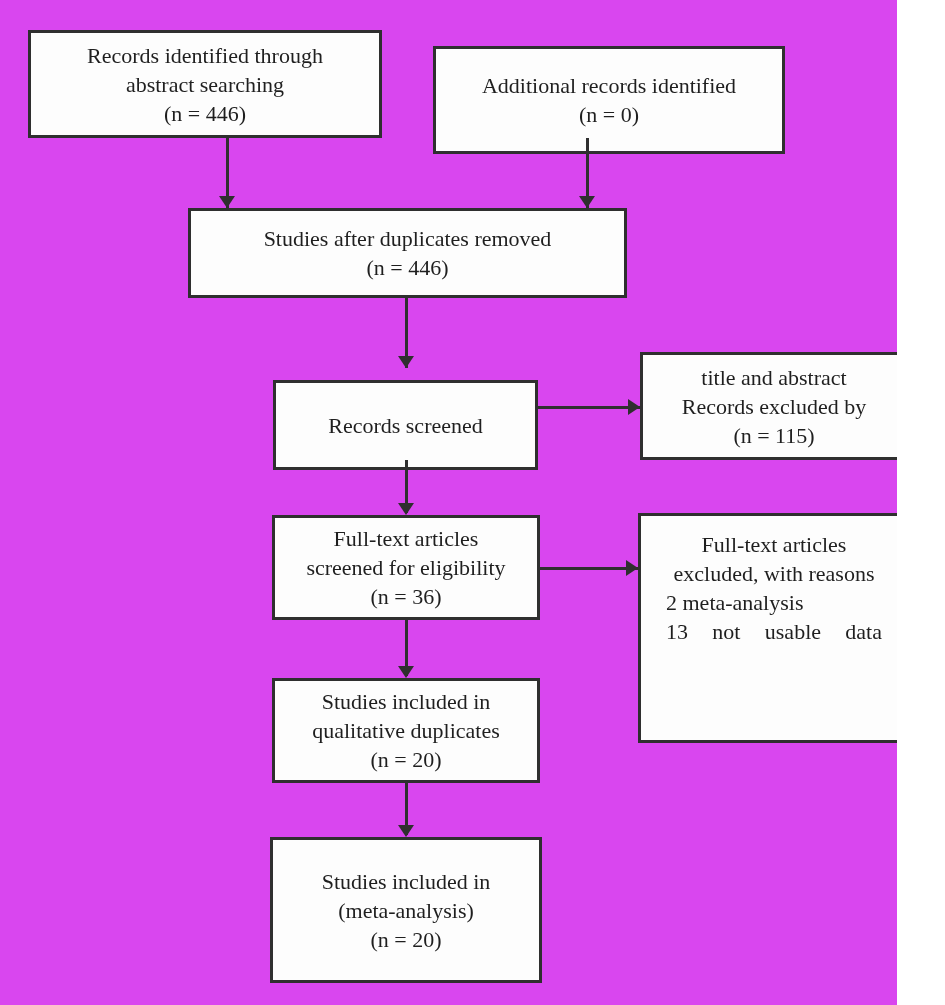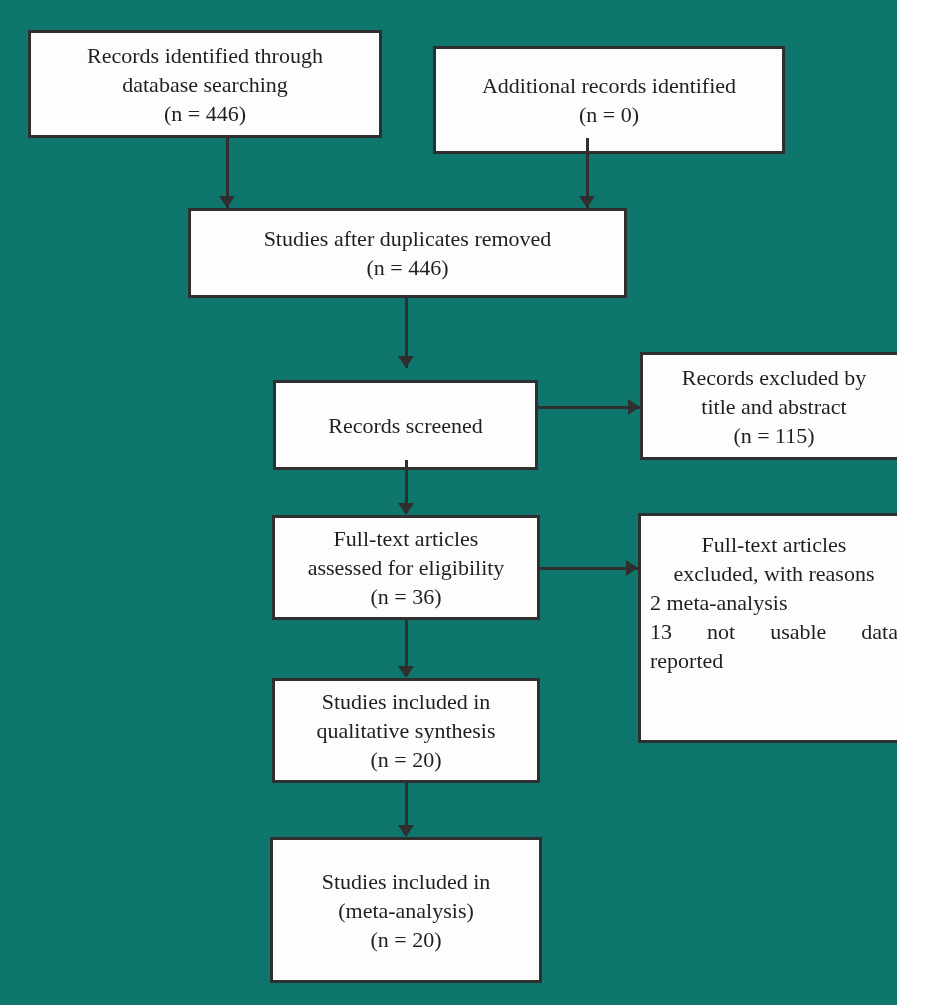--- a/index.html
+++ b/index.html
@@ -4,21 +4,21 @@
 <style>
   html, body {
     margin: 0;
     padding: 0;
     background: #ffffff;
   }
   .canvas {
     position: relative;
     width: 897px;
     height: 1005px;
-    background: #0f766e;
+    background: #d946ef;
     font-family: "Liberation Serif", serif;
     color: #1f1f1f;
     overflow: hidden;
   }
   .box {
     position: absolute;
     box-sizing: border-box;
     border: 3px solid #2f2f2f;
     background: #fdfdfd;
     display: flex;
@@ -31,21 +31,21 @@
   }
   .box .ln { width: 100%; }
   .box.top-align {
     justify-content: flex-start;
     padding-top: 14px;
   }
   .reason {
     width: 100%;
     box-sizing: border-box;
     text-align: left;
-    padding: 0 9px;
+    padding: 0 25px;
   }
   .reason.justified {
     text-align: justify;
     text-align-last: justify;
   }
   .vline {
     position: absolute;
     width: 3px;
     background: #2f2f2f;
   }
@@ -69,21 +69,21 @@
     border-left: 12px solid #2f2f2f;
   }
 </style>
 </head>
 <body>
 
 <div class="canvas">
 
   <div class="box" style="left:28px; top:30px; width:354px; height:108px">
     <div class="ln">Records identified through</div>
-    <div class="ln">database searching</div>
+    <div class="ln">abstract searching</div>
     <div class="ln">(n = 446)</div>
   </div>
 
   <div class="box" style="left:433px; top:46px; width:352px; height:108px">
     <div class="ln">Additional records identified</div>
     <div class="ln">(n = 0)</div>
   </div>
 
   <div class="vline" style="left:226px; top:138px; height:70px"></div>
   <div class="arrow-down" style="left:219px; top:196px"></div>
@@ -100,51 +100,50 @@
   <div class="arrow-down" style="left:398px; top:356px"></div>
 
   <div class="box" style="left:273px; top:380px; width:265px; height:90px">
     <div class="ln">Records screened</div>
   </div>
 
   <div class="hline" style="left:538px; top:406px; width:102px"></div>
   <div class="arrow-right" style="left:628px; top:399px"></div>
 
   <div class="box" style="left:640px; top:352px; width:268px; height:108px">
+    <div class="ln">title and abstract</div>
     <div class="ln">Records excluded by</div>
-    <div class="ln">title and abstract</div>
     <div class="ln">(n = 115)</div>
   </div>
 
   <div class="vline" style="left:405px; top:460px; height:53px"></div>
   <div class="arrow-down" style="left:398px; top:503px"></div>
 
   <div class="box" style="left:272px; top:515px; width:268px; height:105px">
     <div class="ln">Full-text articles</div>
-    <div class="ln">assessed for eligibility</div>
+    <div class="ln">screened for eligibility</div>
     <div class="ln">(n = 36)</div>
   </div>
 
   <div class="hline" style="left:540px; top:567px; width:98px"></div>
   <div class="arrow-right" style="left:626px; top:560px"></div>
 
   <div class="box top-align" style="left:638px; top:513px; width:272px; height:230px">
     <div class="ln">Full-text articles</div>
     <div class="ln">excluded, with reasons</div>
     <div class="reason">2 meta-analysis</div>
     <div class="reason justified">13 not usable data</div>
-    <div class="reason">reported</div>
   </div>
 
   <div class="vline" style="left:405px; top:620px; height:56px"></div>
   <div class="arrow-down" style="left:398px; top:666px"></div>
 
   <div class="box" style="left:272px; top:678px; width:268px; height:105px">
     <div class="ln">Studies included in</div>
-    <div class="ln">qualitative synthesis</div>
+    <div class="ln">qualitative duplicates</div>
     <div class="ln">(n = 20)</div>
   </div>
 
   <div class="vline" style="left:405px; top:783px; height:52px"></div>
   <div class="arrow-down" style="left:398px; top:825px"></div>
 
   <div class="box" style="left:270px; top:837px; width:272px; height:146px">
     <div class="ln">Studies included in</div>
     <div class="ln">(meta-analysis)</div>
     <div class="ln">(n = 20)</div>

